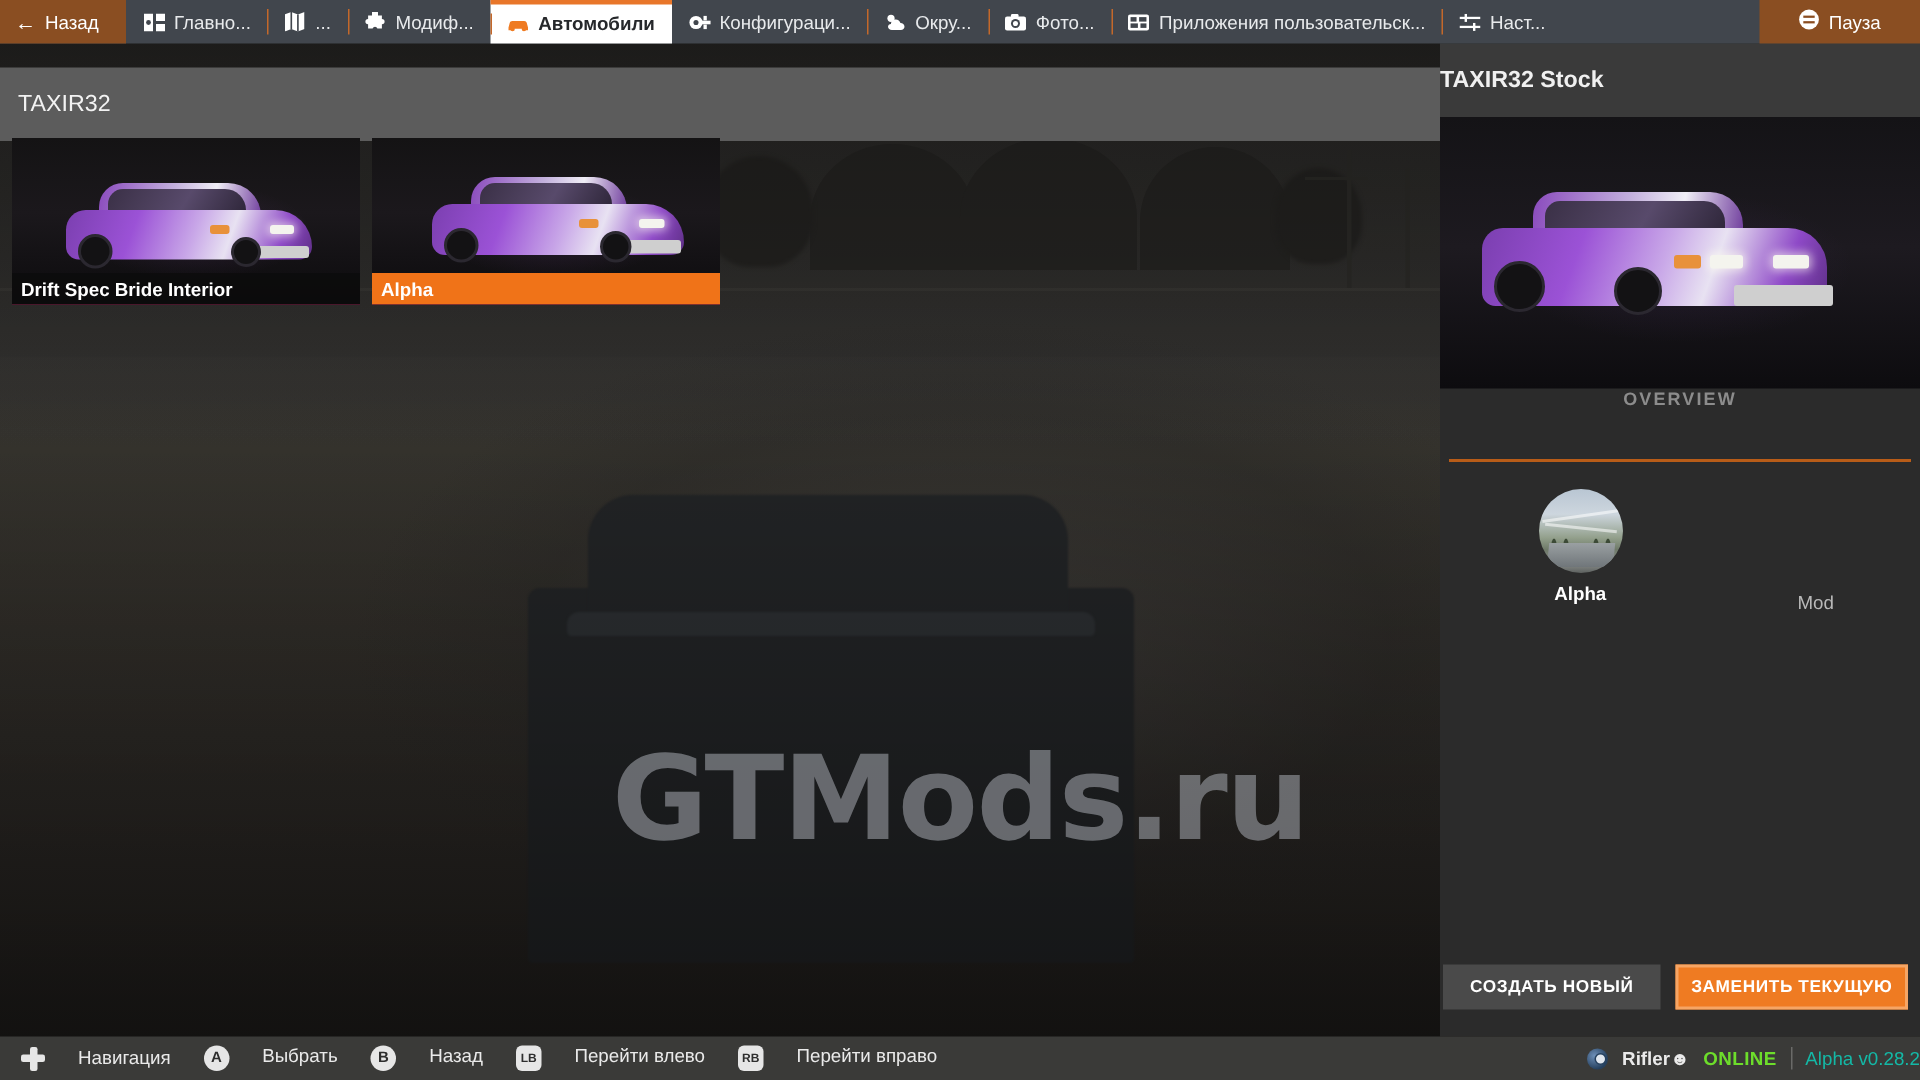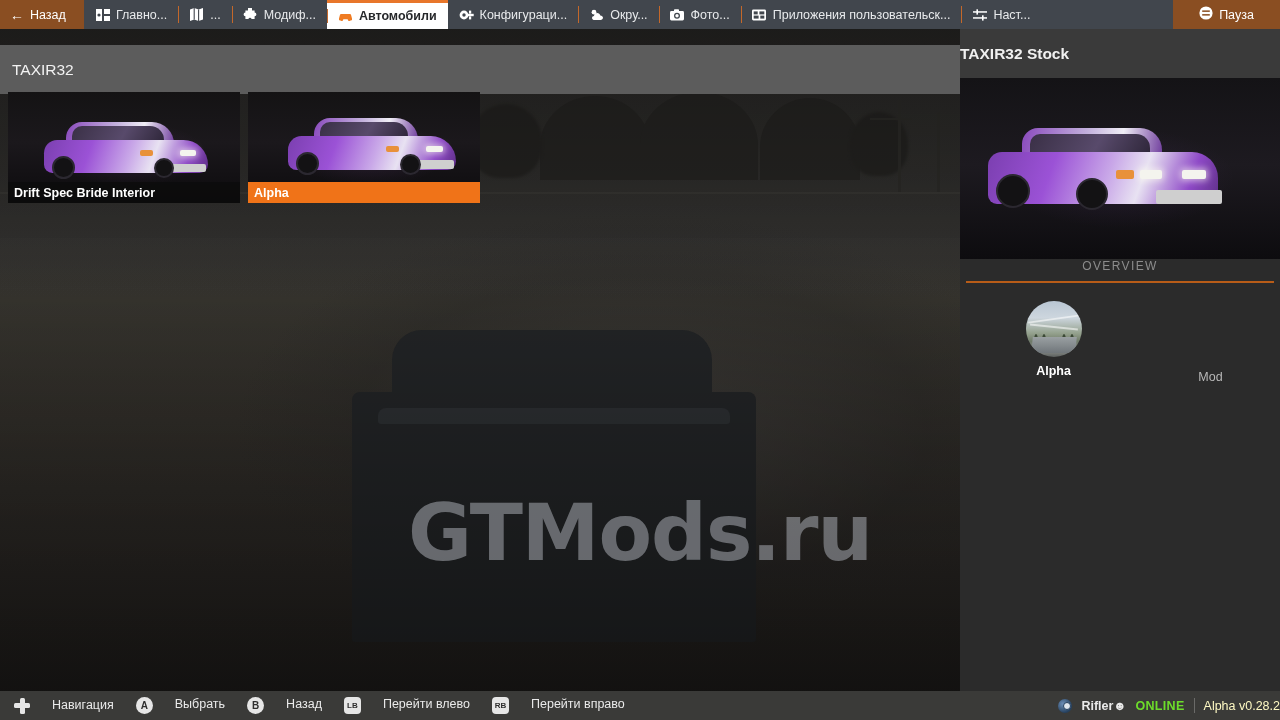--- a/index.html
+++ b/index.html
@@ -136,21 +136,21 @@
   #rp-header {
     height:49px; background:#3a3a3a; display:flex; align-items:center; 
   }
   #rp-header .title { color:#f0f0f0; font-size:15.5px; font-weight:bold; }
   #rp-preview {
     height:181px; position:relative; overflow:hidden;
     background:
       radial-gradient(ellipse 160px 70px at 160px 100px, rgba(120,70,170,0.14), rgba(0,0,0,0) 72%),
       linear-gradient(to bottom,#141316 0%,#1d1a20 48%,#0d0c0f 100%);
   }
-  #rp-tabrow { height:24px; position:relative; }
+  #rp-tabrow { height:49px; position:relative;font-weight:bold; }
   #rp-tabrow .ovlabel {
     position:absolute; left:0; top:0; width:100%;
     text-align:center; color:#8c8c8c; font-size:12px; letter-spacing:1.4px;
   }
   #rp-tabrow .rule {
     position:absolute; left:6px; right:6px; bottom:0; height:2px; background:#b85c18;
   }
   #rp-body { padding:18px 0 0 0; position:relative; }
   .srcgrid { display:flex; align-items:flex-start; padding-left:6px; }
   .srccell { width:175px; text-align:center; }
@@ -216,21 +216,21 @@
     position:relative;
   }
   .steam-icon::after {
     content:""; position:absolute; right:1.5px; top:3.5px;
     width:6px; height:6px; border-radius:50%;
     background:#dfe6ee; border:1.5px solid #25405e;
   }
   .uname { color:#eaeaea; font-weight:bold; }
   .online { color:#6ddd2b; font-weight:bold; letter-spacing:0.3px; }
   .vdivider { width:1px; height:15px; background:#6a6a68; }
-  .version { color:#fef9c3; }
+  .version { color:#14b8a6; }
 </style>
 </head>
 <body>
 
 <div id="scene">
   <div class="silo" style="left:540px; top:96px; width:110px; height:84px;"></div>
   <div class="silo" style="left:640px; top:92px; width:118px; height:88px;"></div>
   <div class="silo" style="left:760px; top:98px; width:100px; height:82px;"></div>
   <div class="tree" style="left:470px; top:104px; width:72px; height:74px;"></div>
   <div class="tree" style="left:850px; top:112px; width:58px; height:64px;"></div>
@@ -444,20 +444,24 @@
           <div class="road"></div>
         </div>
         <div class="srclabel">Alpha</div>
       </div>
       <div class="modcell">
         <div class="modlabel">Mod</div>
       </div>
     </div>
   </div>
 
+  <div id="rp-actions">
+    <div class="btn btn-secondary">СОЗДАТЬ НОВЫЙ</div>
+    <div class="btn btn-primary">ЗАМЕНИТЬ ТЕКУЩУЮ</div>
+  </div>
 
 </div>
 
 <div id="statusbar">
 
   <div class="hints">
 
     <div class="hint">
       <span class="dpad"></span>
       <span>Навигация</span>

